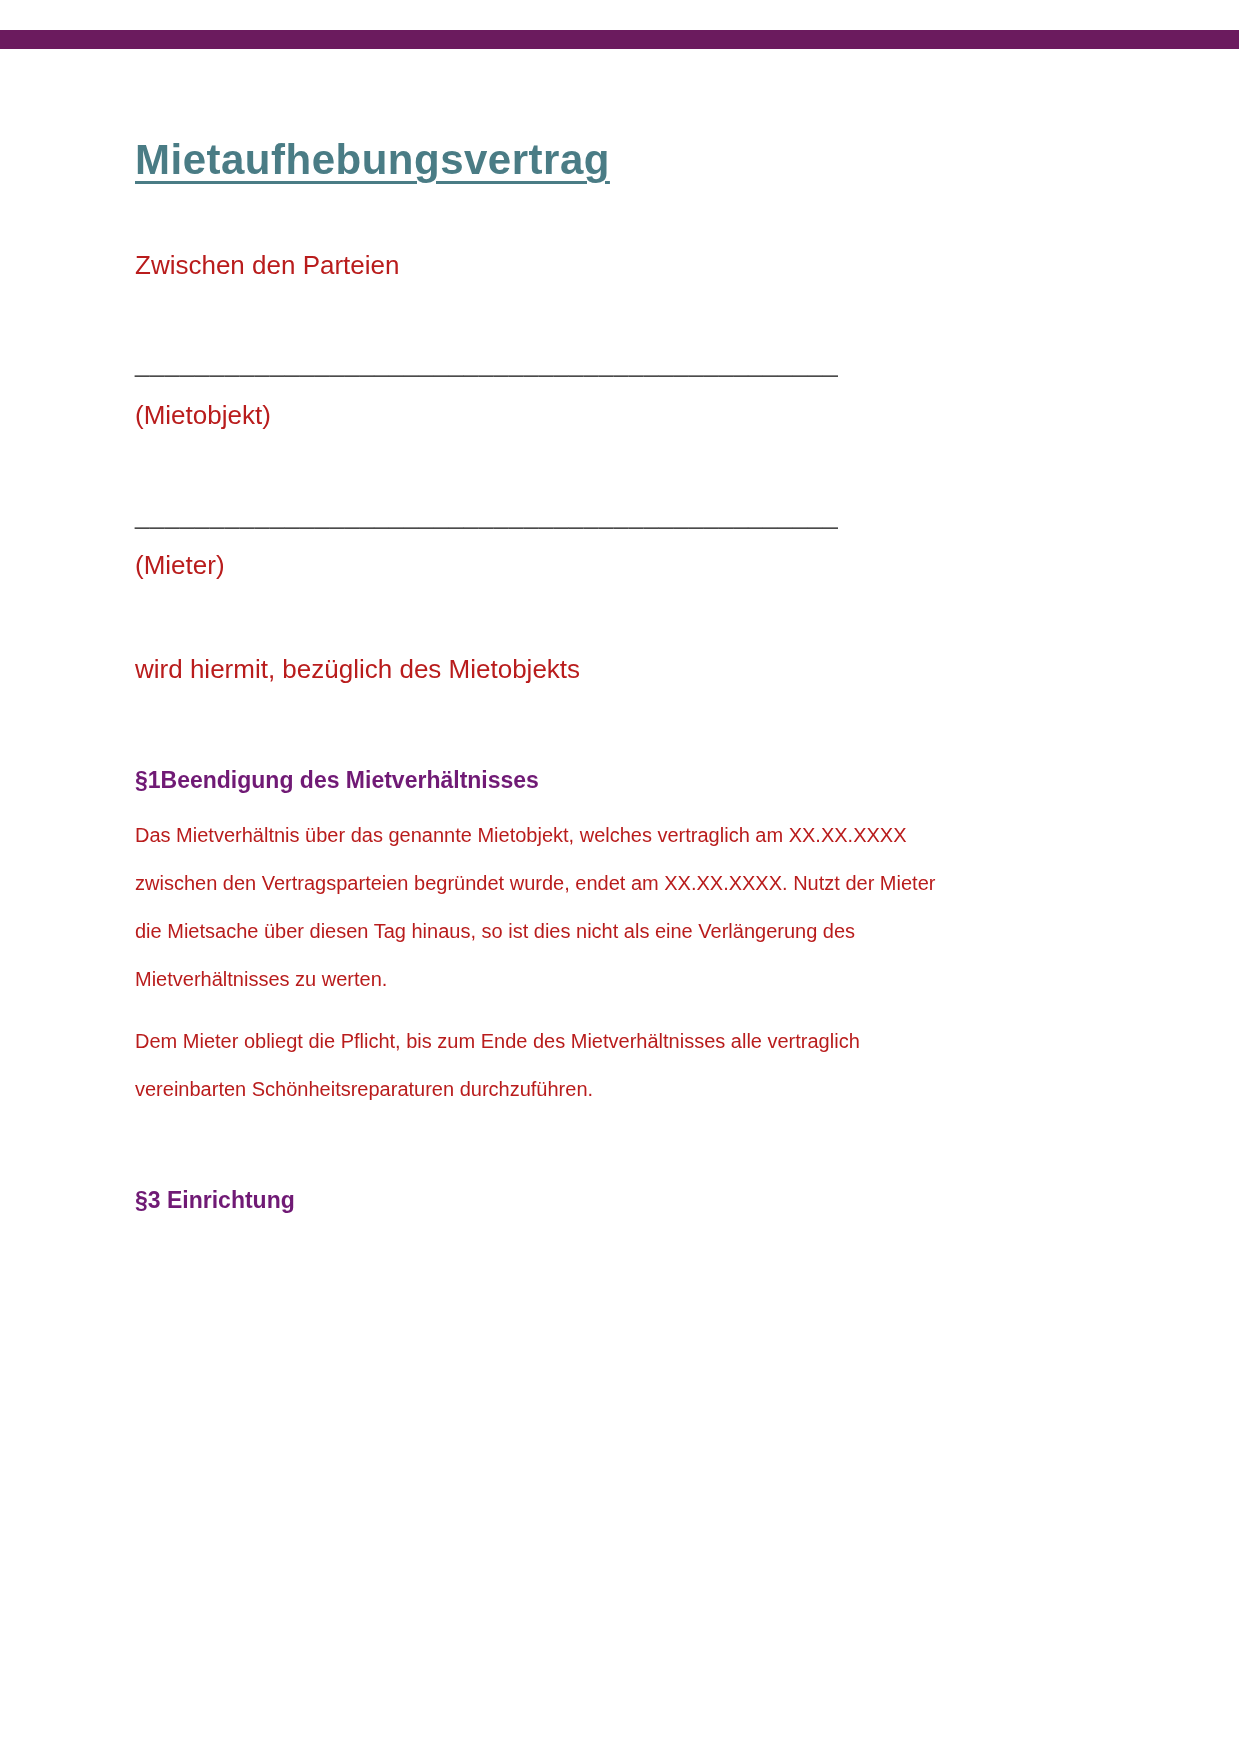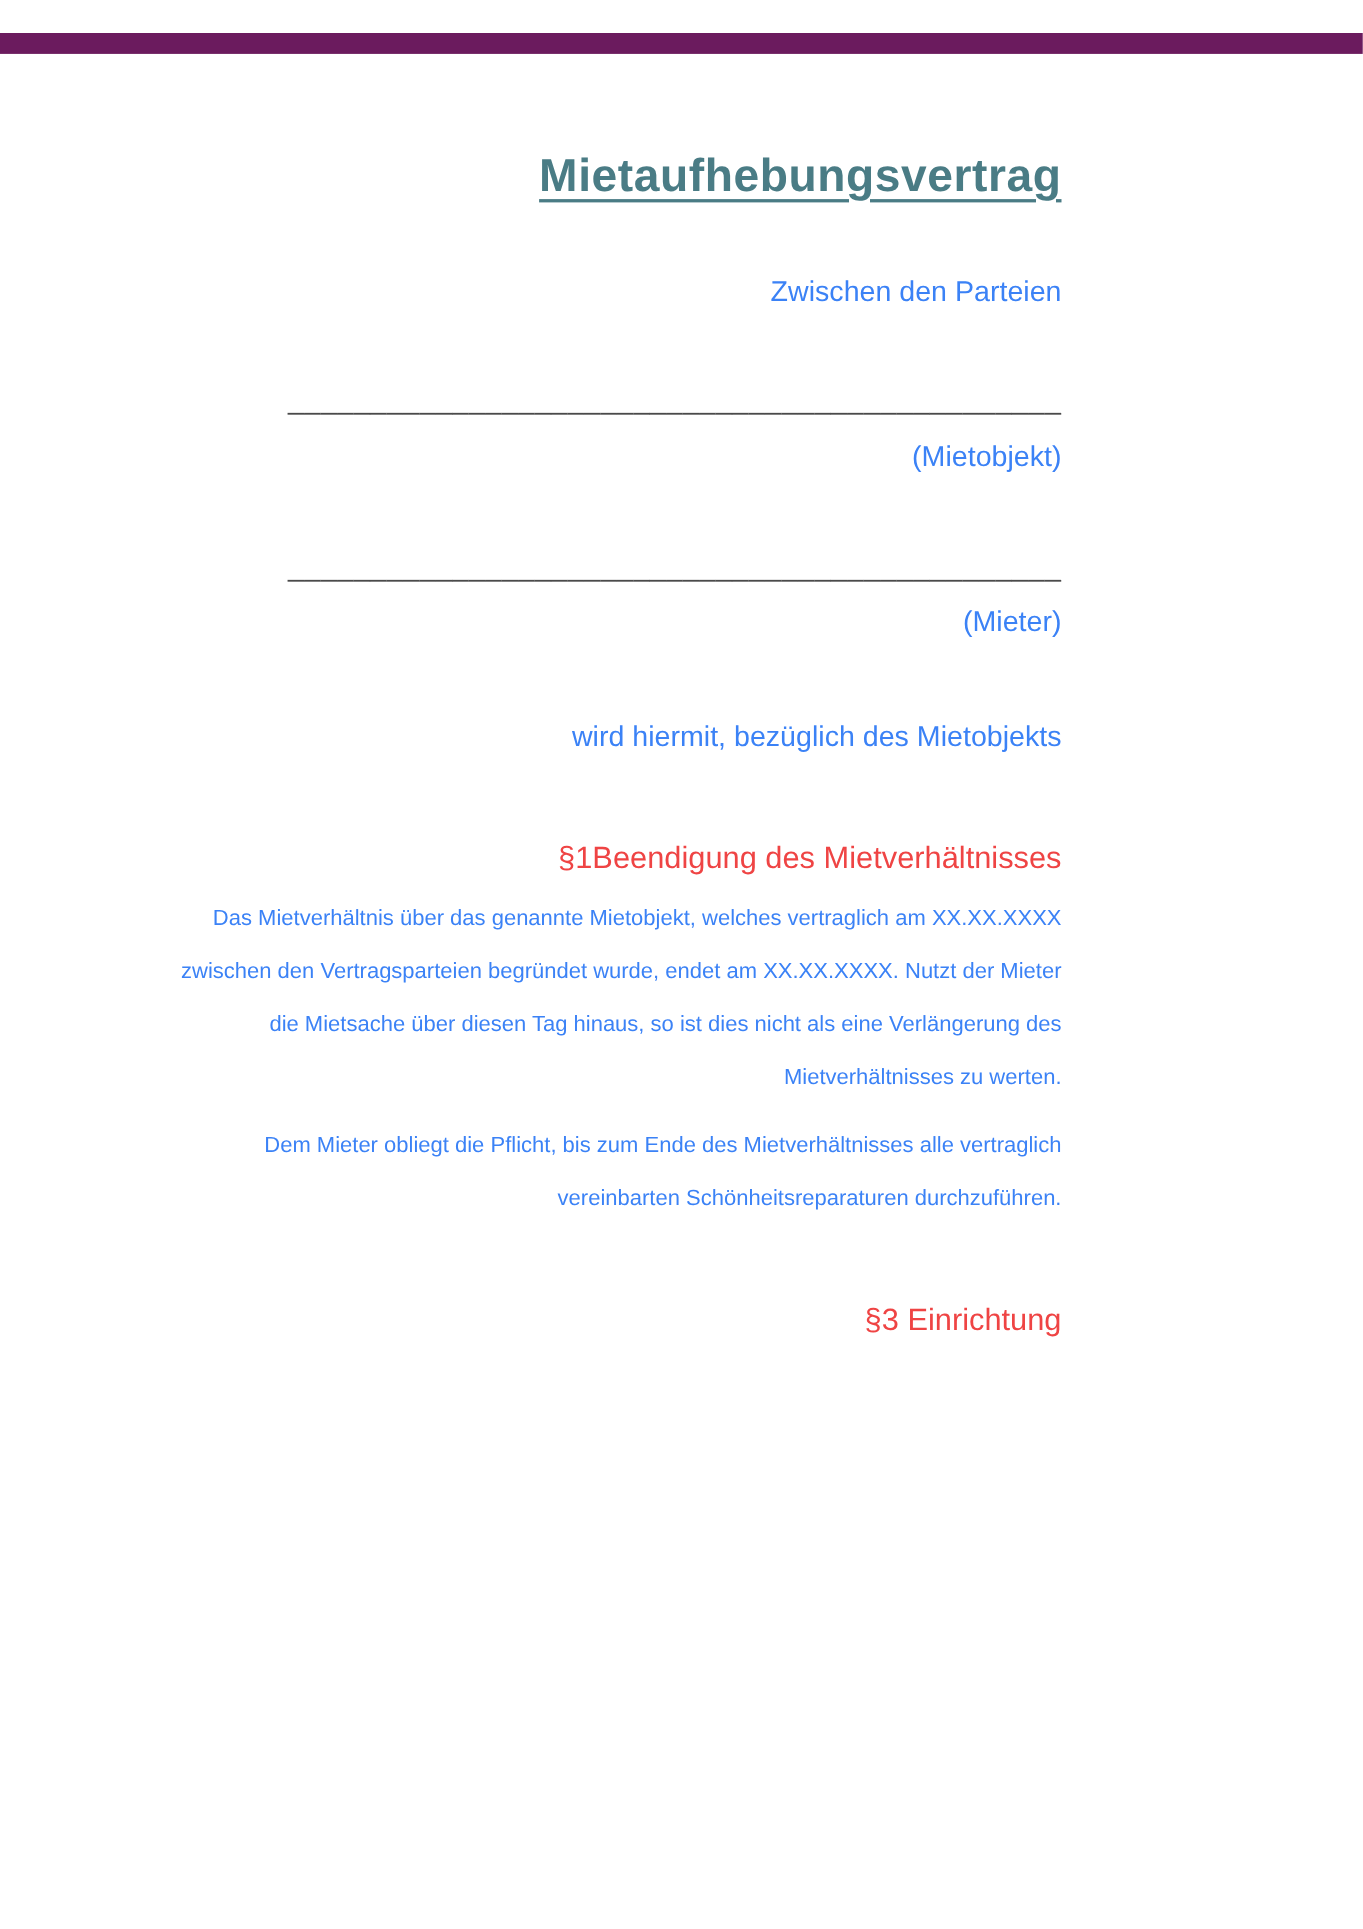--- a/index.html
+++ b/index.html
@@ -8,21 +8,20 @@
     background: #ffffff;
   }
   .page {
     position: relative;
     width: 1239px;
     height: 1754px;
     background: #ffffff;
     overflow: hidden;
     font-family: "Liberation Sans", sans-serif;
     color: #3d3d3d;
-    text-align: right;
   }
   .accent-bar {
     position: absolute;
     top: 30px;
     left: 0;
     width: 100%;
     height: 19px;
     background: #6b1b5e;
   }
   .content {
@@ -39,36 +38,36 @@
     color: #4a7c85;
     text-decoration: underline;
     text-underline-offset: 7px;
     text-decoration-thickness: 3px;
     letter-spacing: 0.5px;
   }
   p {
     margin: 0;
     font-size: 26px;
     line-height: 48px;
-    color: #3b82f6;
+    color: #b91c1c;
   }
   .intro-parties   { margin-top: 58px; }
   .blank-line      { margin-top: 50px; letter-spacing: 0.5px; color: #4a4a4a; }
   .party-label     { margin-top: 4px; }
   .connector       { margin-top: 46px; }
   .blank-line-2    { margin-top: 52px; letter-spacing: 0.5px; color: #4a4a4a; }
   .party-label-2   { margin-top: 2px; }
   .object-line     { margin-top: 56px; }
   .address-line    { margin-top: 70px; }
   h2.section-heading {
     margin: 70px 0 0 0;
-    font-size: 28px;
+    font-size: 23px;
     line-height: 34px;
-    font-weight: 400;
-    color: #ef4444;
+    font-weight: 700;
+    color: #701a75;
   }
   p.section-body {
     margin-top: 14px;
     font-size: 20px;
     line-height: 48px;
   }
 </style>
 </head>
 <body>
 

